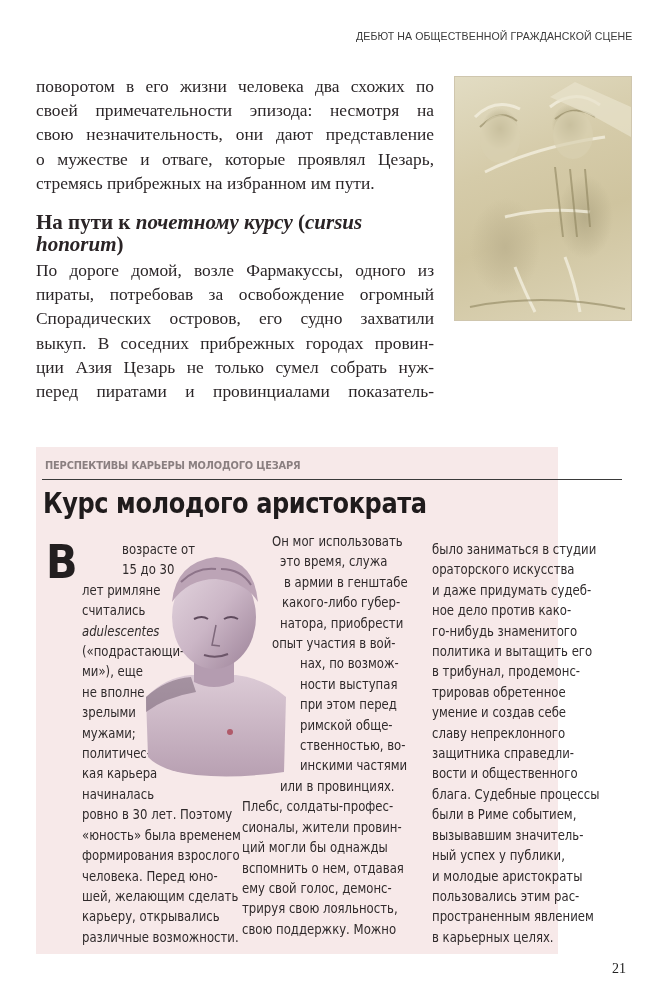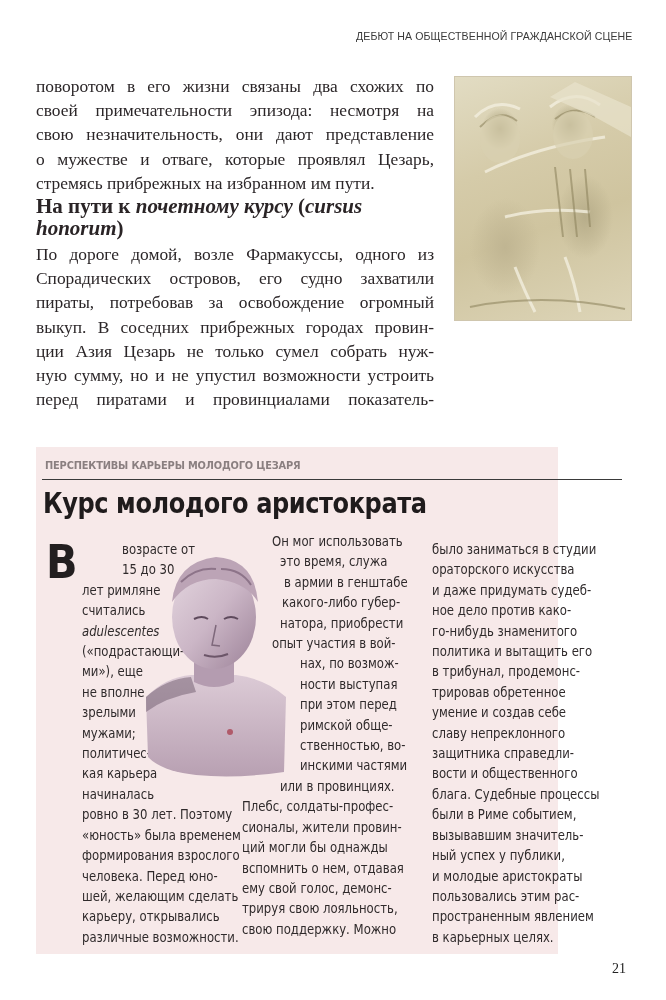--- a/index.html
+++ b/index.html
@@ -20,21 +20,21 @@
   }
   .main-text {
     position: absolute; left: 36px; top: 74px; width: 398px;
     font-family: "Liberation Serif", serif; font-size: 17.4px; line-height: 24.2px; color: #2b2628;
   }
   .main-text p { margin: 0; }
   .main-text .line { display: block; text-align: justify; text-align-last: justify; white-space: nowrap; }
   .main-text .line.last { text-align-last: left; }
   .section-heading {
     font-family: "Liberation Serif", serif; font-size: 21px; line-height: 22px; color: #2a2426;
-    margin: 0 0 3px 0;
+    margin: 16px 0 3px 0;
   }
   .section-heading .it { font-style: italic; }
   .relief-photo {
     position: absolute; left: 454px; top: 76px; width: 176px; height: 243px;
     border: 1px solid #cfc6ae;
     background:
       radial-gradient(ellipse 26px 30px at 45px 52px, #a39a74 0%, rgba(163,154,116,0) 70%),
       radial-gradient(ellipse 26px 30px at 115px 48px, #a39a74 0%, rgba(163,154,116,0) 70%),
       radial-gradient(ellipse 40px 60px at 130px 140px, #b7ad8a 0%, rgba(183,173,138,0) 70%),
       radial-gradient(ellipse 50px 70px at 50px 170px, #c0b592 0%, rgba(192,181,146,0) 70%),
@@ -83,34 +83,33 @@
 </head>
 <body>
 
 <div class="running-head">
   <div class="rule"></div>
   <div class="title">ДЕБЮТ НА ОБЩЕСТВЕННОЙ ГРАЖДАНСКОЙ СЦЕНЕ</div>
 </div>
 
 <div class="main-text">
   <p>
-    <span class="line">поворотом в его жизни связаны два схожих по</span>
+    <span class="line">поворотом в его жизни человека два схожих по</span>
     <span class="line">своей примечательности эпизода: несмотря на</span>
     <span class="line">свою незначительность, они дают представление</span>
     <span class="line">о мужестве и отваге, которые проявлял Цезарь,</span>
     <span class="line last">стремясь прибрежных на избранном им пути.</span>
   </p>
   <h2 class="section-heading"><span>На пути к </span><span class="it">почетному курсу</span><span> (</span><span class="it">cursus</span><br><span class="it">honorum</span><span>)</span></h2>
   <p>
     <span class="line">По дороге домой, возле Фармакуссы, одного из</span>
+    <span class="line">пираты, потребовав за освобождение огромный</span>
     <span class="line">Спорадических островов, его судно захватили</span>
-    <span class="line">пираты, потребовав за освобождение огромный</span>
     <span class="line">выкуп. В соседних прибрежных городах провин-</span>
     <span class="line">ции Азия Цезарь не только сумел собрать нуж-</span>
-    <span class="line">ную сумму, но и не упустил возможности устроить</span>
     <span class="line">перед пиратами и провинциалами показатель-</span>
   </p>
 </div>
 
 <div class="relief-photo" title="stone relief of Roman soldiers">
   <svg width="176" height="243" viewBox="0 0 176 243">
     <g fill="none" stroke="#f3efdf" stroke-width="3" opacity="0.8">
       <path d="M20 40 Q40 20 65 32"></path>
       <path d="M95 30 Q120 10 145 28"></path>
       <path d="M30 95 Q80 70 150 60"></path>

